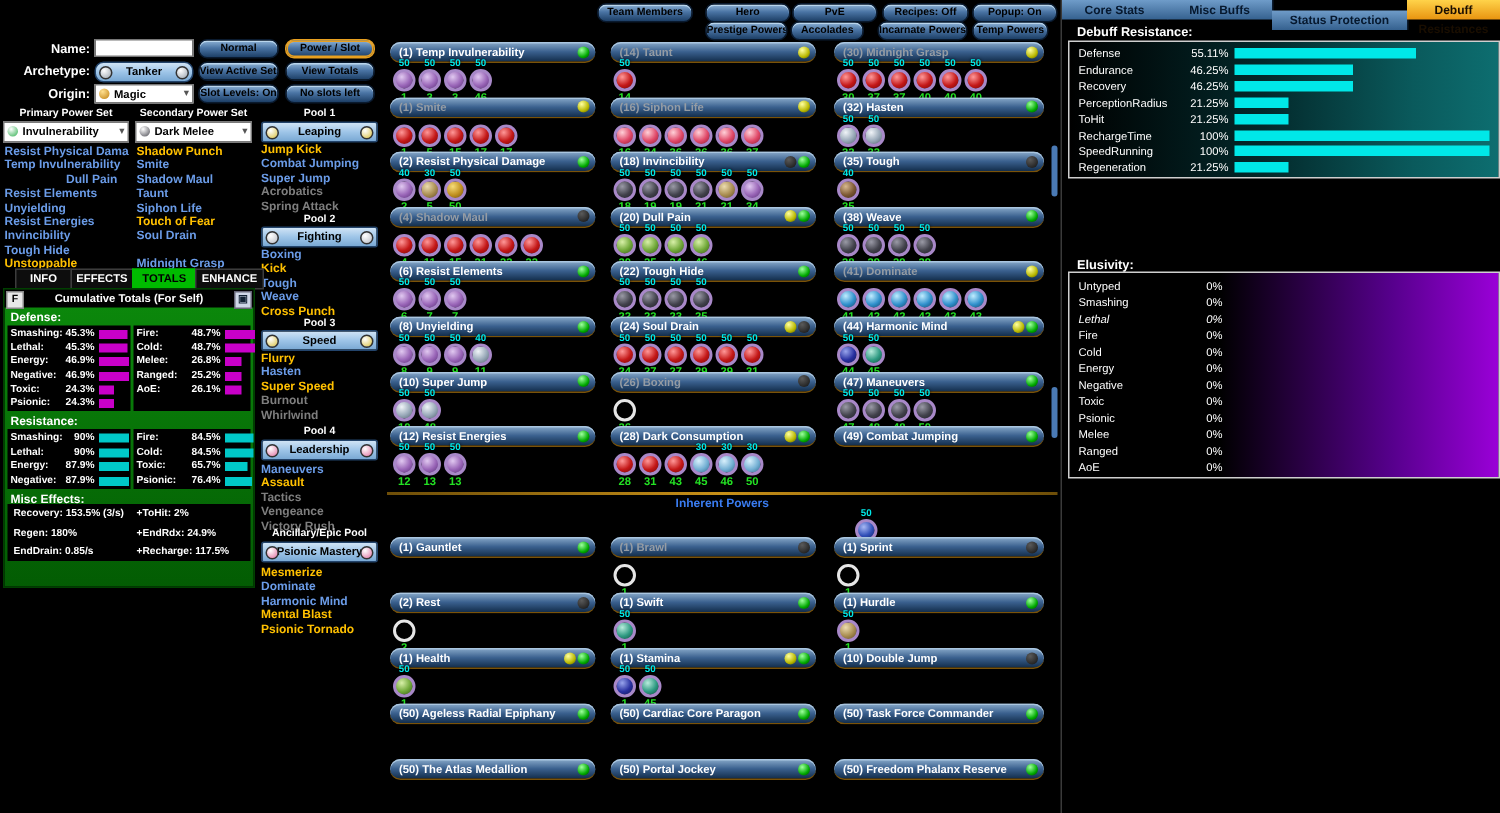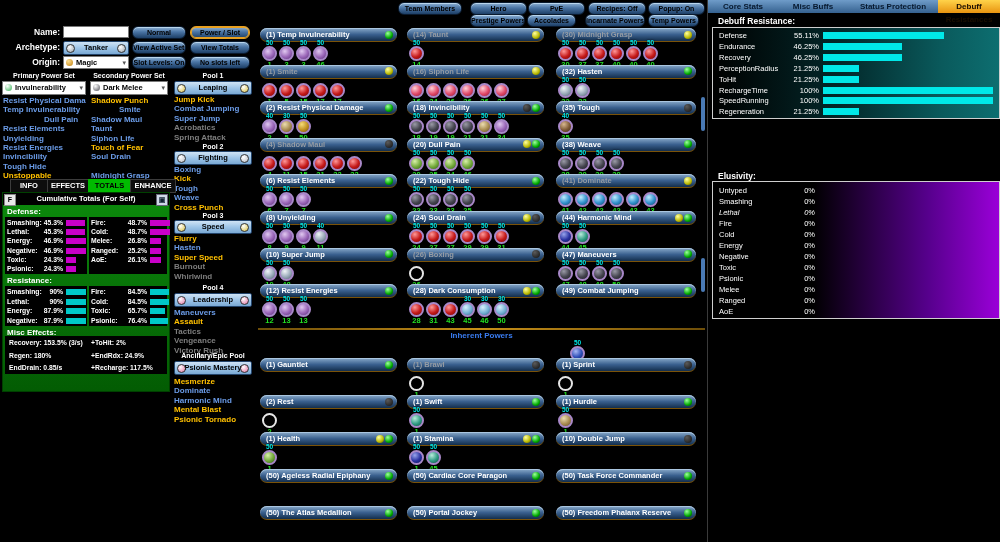--- a/index.html
+++ b/index.html
@@ -83,21 +83,21 @@
 </head>
 <body>
 
 <div id="root">
 
 
   <div>
     <div class="lbl" style="left:0;top:27px;width:60px;text-align:right;">Name:</div>
     <input class="namebox" style="left: 63px; top: 26px;" value="">
     <div class="lbl" style="left:0;top:42px;width:60px;text-align:right;">Archetype:</div>
-    <div class="bluebar" style="left:63px;top:41px;width:64px;">
+    <div class="bluebar" style="left:63px;top:41px;width:64px;border-radius:6px;">
       <span class="orb" style="left:2px;background:radial-gradient(circle at 35% 30%,#fff,#9aa4ae);"></span>
       <span>Tanker</span>
       <span class="orb" style="right:2px;background:radial-gradient(circle at 35% 30%,#fff,#9aa4ae);"></span>
     </div>
     <div class="lbl" style="left:0;top:57px;width:60px;text-align:right;">Origin:</div>
     <div class="wsel" style="left:63px;top:56px;width:64px;">
       <span class="orb" style="background:radial-gradient(circle at 35% 30%,#ffe090,#c08010);"></span>
       <span class="val">Magic</span>
       <span class="chev">▾</span>
     </div>
@@ -125,21 +125,21 @@
       <div class="pitem taken" style="left: 3px; top: 152.4px;">Invincibility</div>
       <div class="pitem taken" style="left: 3px; top: 161.8px;">Tough Hide</div>
       <div class="pitem avail" style="left: 3px; top: 171.2px;">Unstoppable</div>
       <div class="smlbl" style="left: 90px; top: 72px; width: 78px;">Secondary Power Set</div>
       <div class="wsel" style="left: 90px; top: 81px; width: 76px; height: 12px; line-height: 12px;">
         <span class="orb" style="background: radial-gradient(circle at 35% 30%, rgb(255, 255, 255), rgb(74, 74, 82));"></span>
         <span class="val">Dark Melee</span>
         <span class="chev">▾</span>
       </div>
       <div class="pitem avail" style="left: 91px; top: 96px;">Shadow Punch</div>
-      <div class="pitem taken" style="left: 91px; top: 105.4px; margin-left: 28px;">Smite</div>
+      <div class="pitem taken" style="left: 91px; top: 105.4px;">Smite</div>
       <div class="pitem taken" style="left: 91px; top: 114.8px;">Shadow Maul</div>
       <div class="pitem taken" style="left: 91px; top: 124.2px;">Taunt</div>
       <div class="pitem taken" style="left: 91px; top: 133.6px;">Siphon Life</div>
       <div class="pitem avail" style="left: 91px; top: 143px;">Touch of Fear</div>
       <div class="pitem taken" style="left: 91px; top: 152.4px;">Soul Drain</div>
       <div class="pitem taken" style="left: 91px; top: 161.8px; margin-top: 44px;">Dark Consumption</div>
       <div class="pitem taken" style="left: 91px; top: 171.2px;">Midnight Grasp</div>
       <div class="smlbl" style="left: 174px; top: 72px; width: 78px;">Pool 1</div>
       <div class="bluebar" style="left: 174px; top: 81px; width: 76px;">Leaping<span class="orb" style="left: 2px; background: radial-gradient(circle at 35% 30%, rgb(255, 255, 255), rgb(216, 192, 64));"></span><span class="orb" style="right: 2px; background: radial-gradient(circle at 35% 30%, rgb(255, 255, 255), rgb(216, 192, 64));"></span></div>
       <div class="pitem avail" style="left: 174px; top: 95px;">Jump Kick</div>
@@ -1056,21 +1056,21 @@
       </div>
     </div>
 
   <div class="divline" style="left:707px;top:0;width:1px;height:542px;"></div>
   <div class="scrollthumb" style="top:97px;height:34px;"></div>
   <div class="scrollthumb" style="top:258px;height:34px;"></div>
 
   <div id="right-tabs">
       <div class="rtab" style="left: 708px; width: 70px;">Core Stats</div>
       <div class="rtab" style="left: 778px; width: 70px;">Misc Buffs</div>
-      <div class="rtab" style="left: 848px; width: 90px;">Status Protection</div>
+      <div class="rtab" style="left: 848px; width: 90px; margin-top: 7px;">Status Protection</div>
       <div class="rtab on" style="left: 938px; width: 62px;">Debuff Resistances</div>
     </div>
   <div class="lbl" style="left:718px;top:16px;">Debuff Resistance:</div>
   <div class="rbox" id="debuff-box" style="left:712px;top:27px;width:286px;height:90px;">
       <div class="rrow" style="top: 3px;">
         <span class="rl">Defense</span>
         <span class="rv" style="left: 56px; width: 50px;">55.11%</span>
         <span class="rbar" style="left: 110px; width: 121.125px; background: rgb(0, 232, 232);"></span>
       </div>
       <div class="rrow" style="top: 13.9px;">

